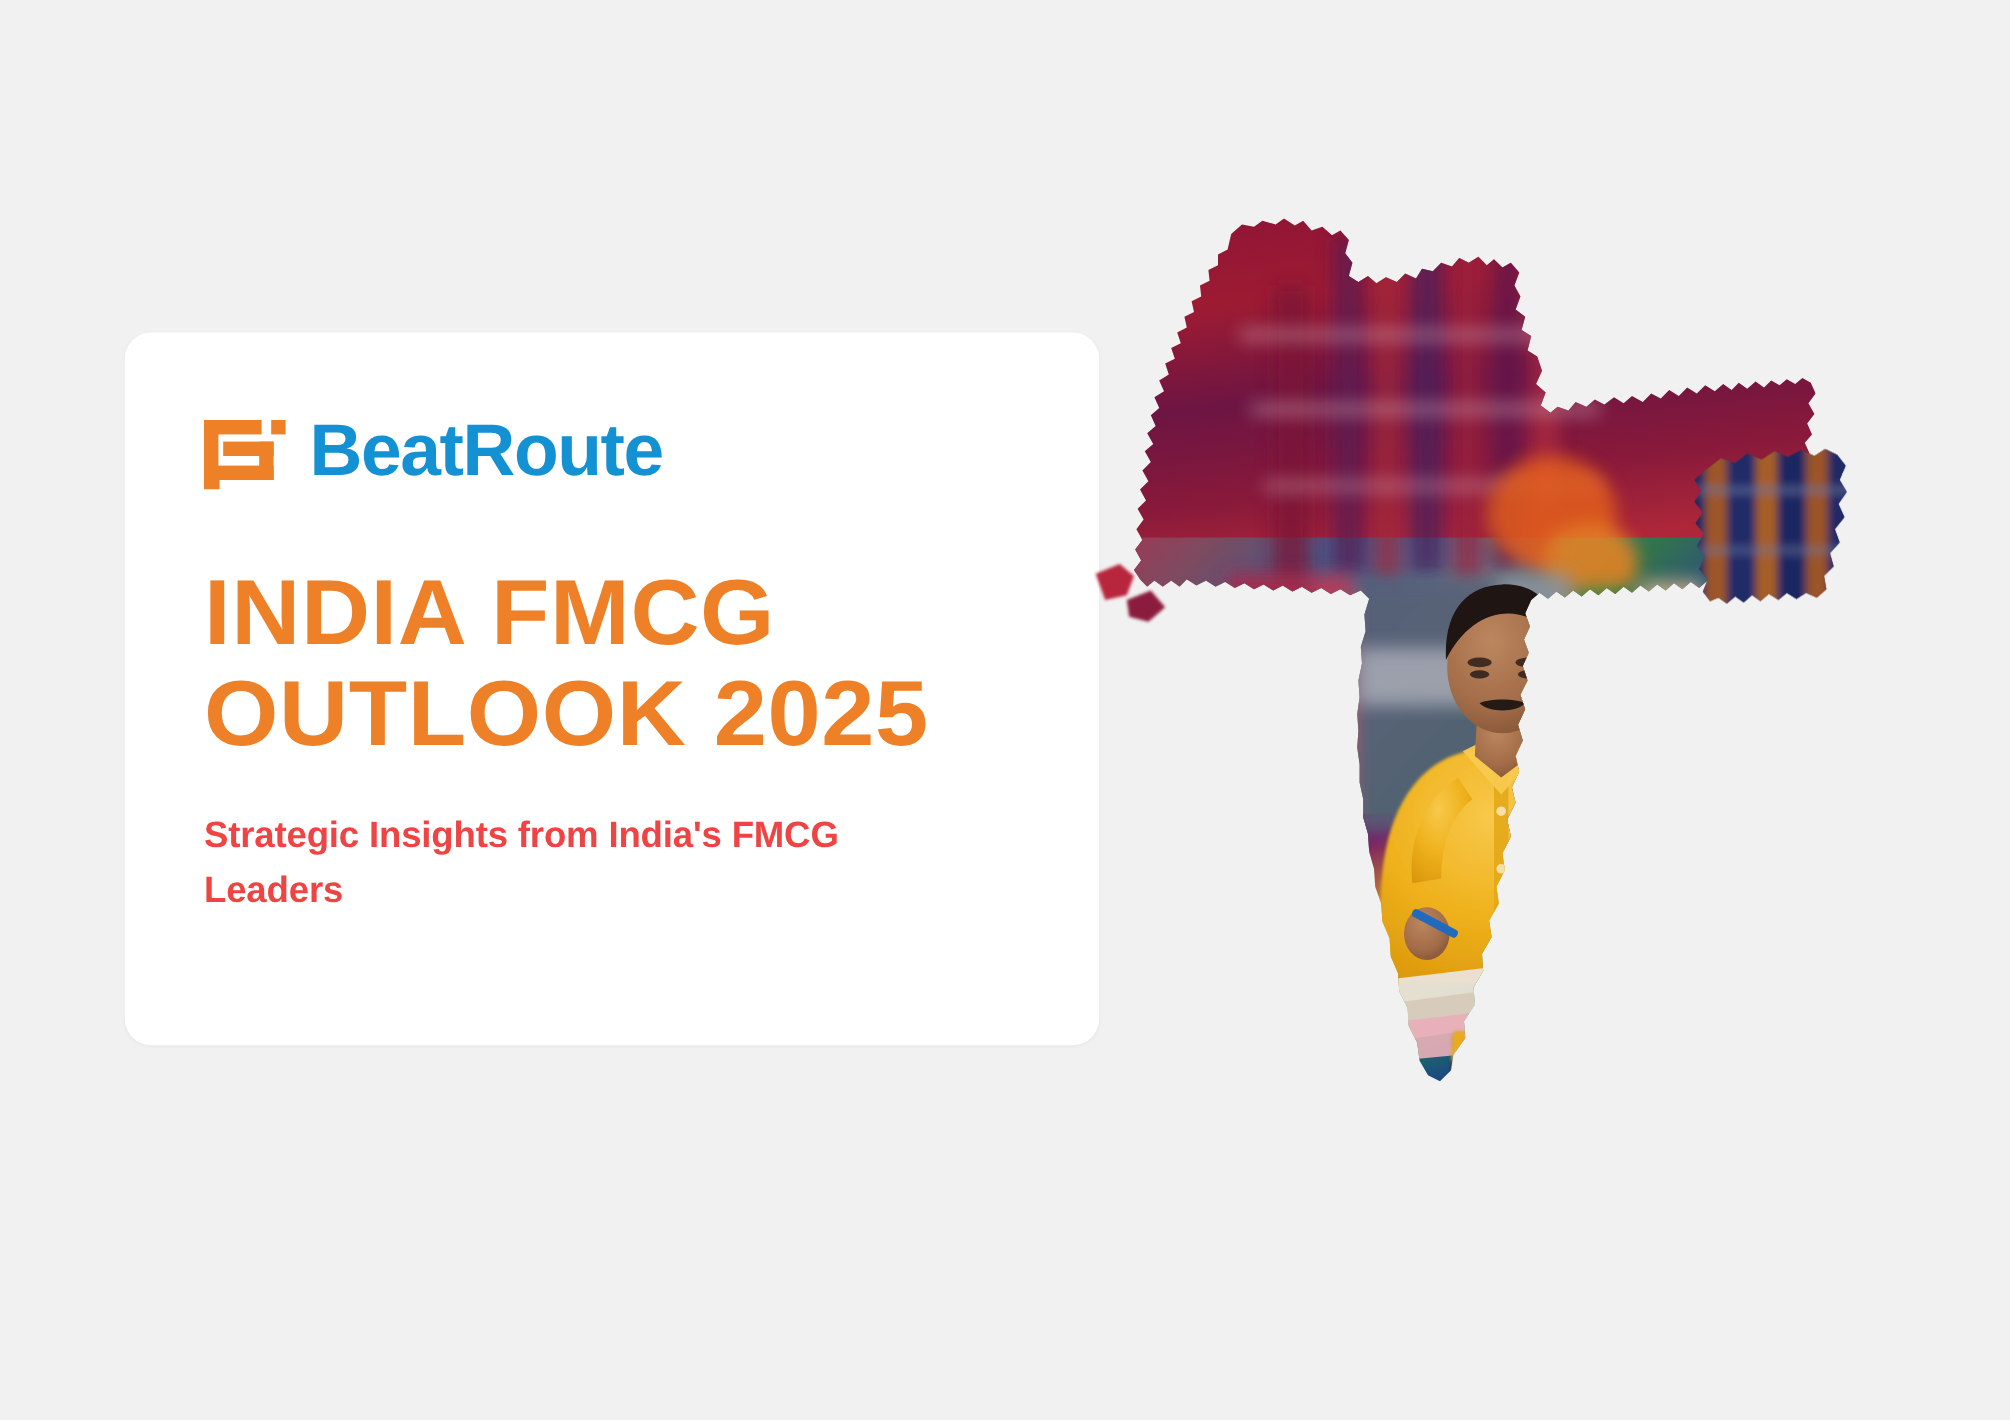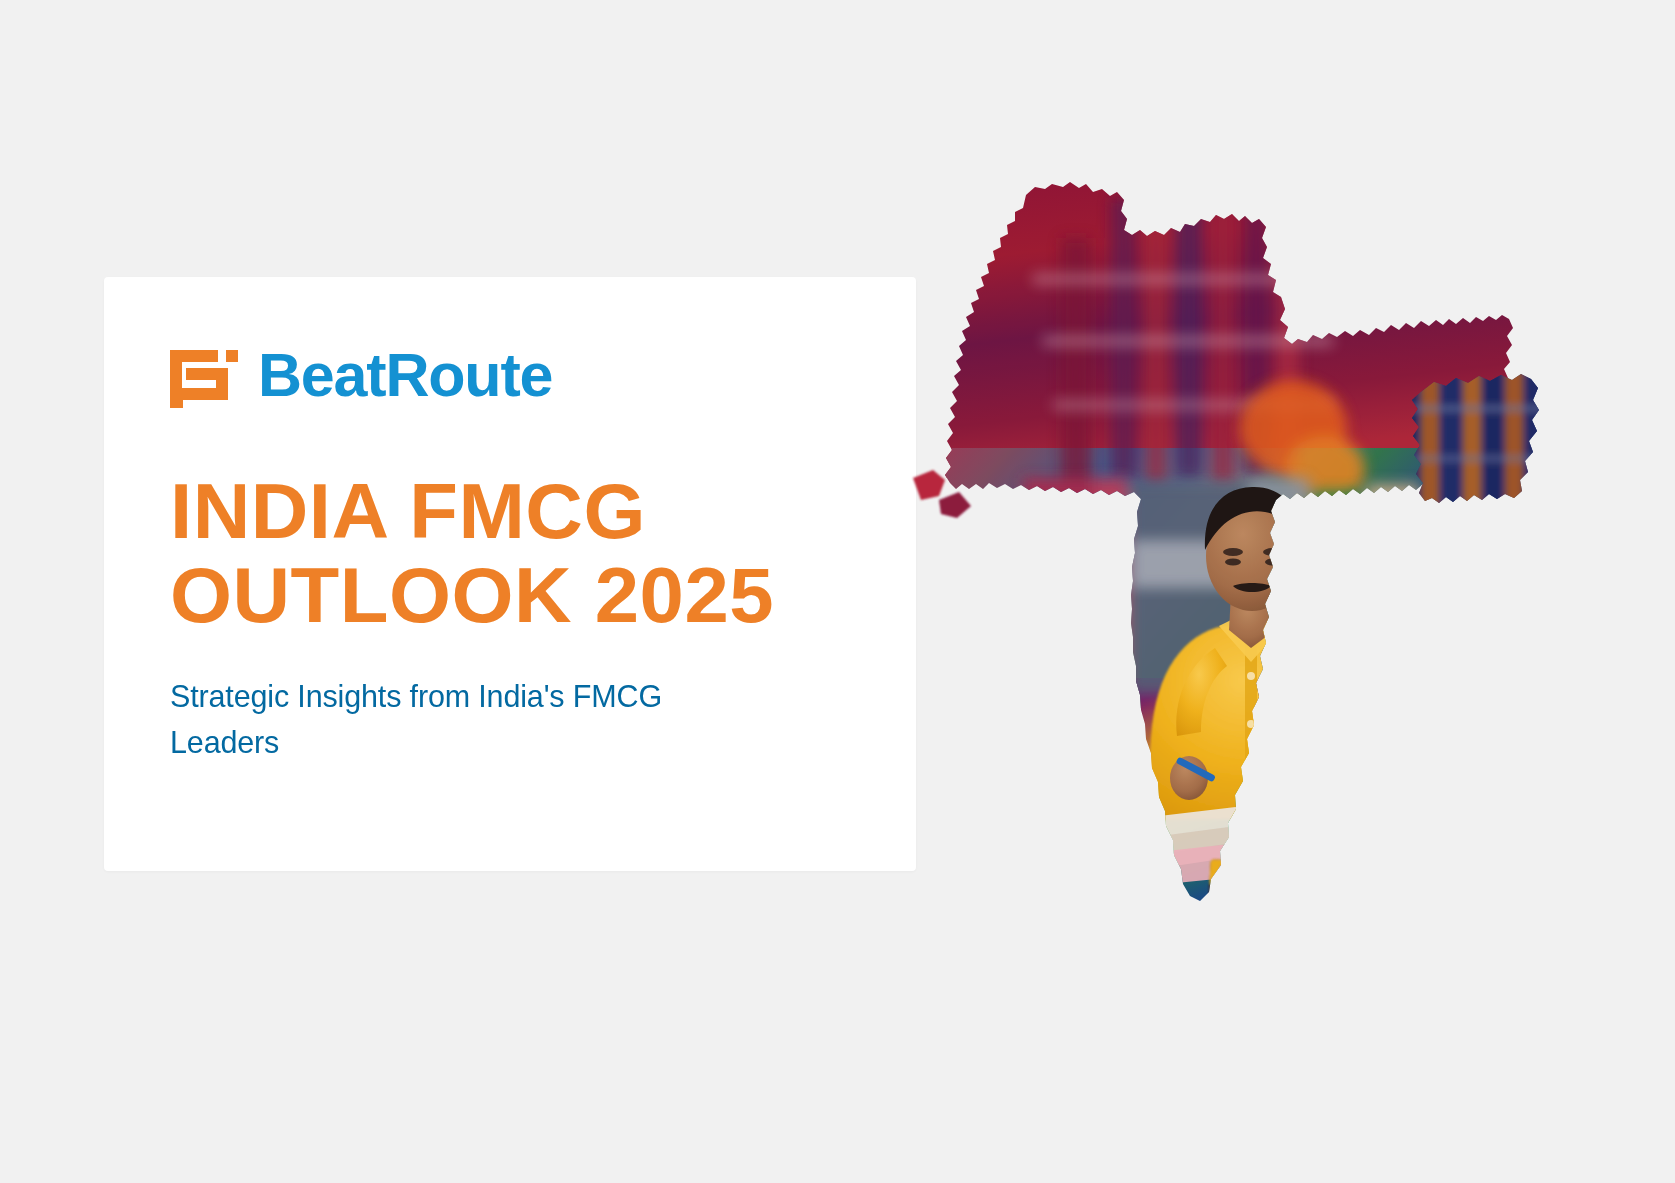--- a/index.html
+++ b/index.html
@@ -25,21 +25,21 @@
   }
 
   
   #hero-card {
     position: absolute;
     left: 104px;
     top: 277px;
     width: 812px;
     height: 594px;
     background: #FFFFFF;
-    border-radius: 4px;
+    border-radius: 22px;
     box-shadow: 0 1px 3px rgba(0,0,0,0.035);
   }
 
   #card-inner {
     position: absolute;
     left: 66px;
     top: 62px;
     right: 60px;
   }
 
@@ -76,23 +76,23 @@
     letter-spacing: 0.5px;
     transform: scaleX(1.035);
     transform-origin: left center;
     white-space: nowrap;
   }
 
   #headline-line-2 { margin-top: 9px; }
 
   #subtitle {
     margin-top: 42px;
-    color: #0369a1;
+    color: #ef4444;
     font-size: 30.5px;
-    font-weight: 400;
+    font-weight: 700;
     line-height: 1.48;
     letter-spacing: -0.15px;
     max-width: 575px;
   }
 
   
   #india-map-figure {
     position: absolute;
     left: 893px;
     top: 178px;

